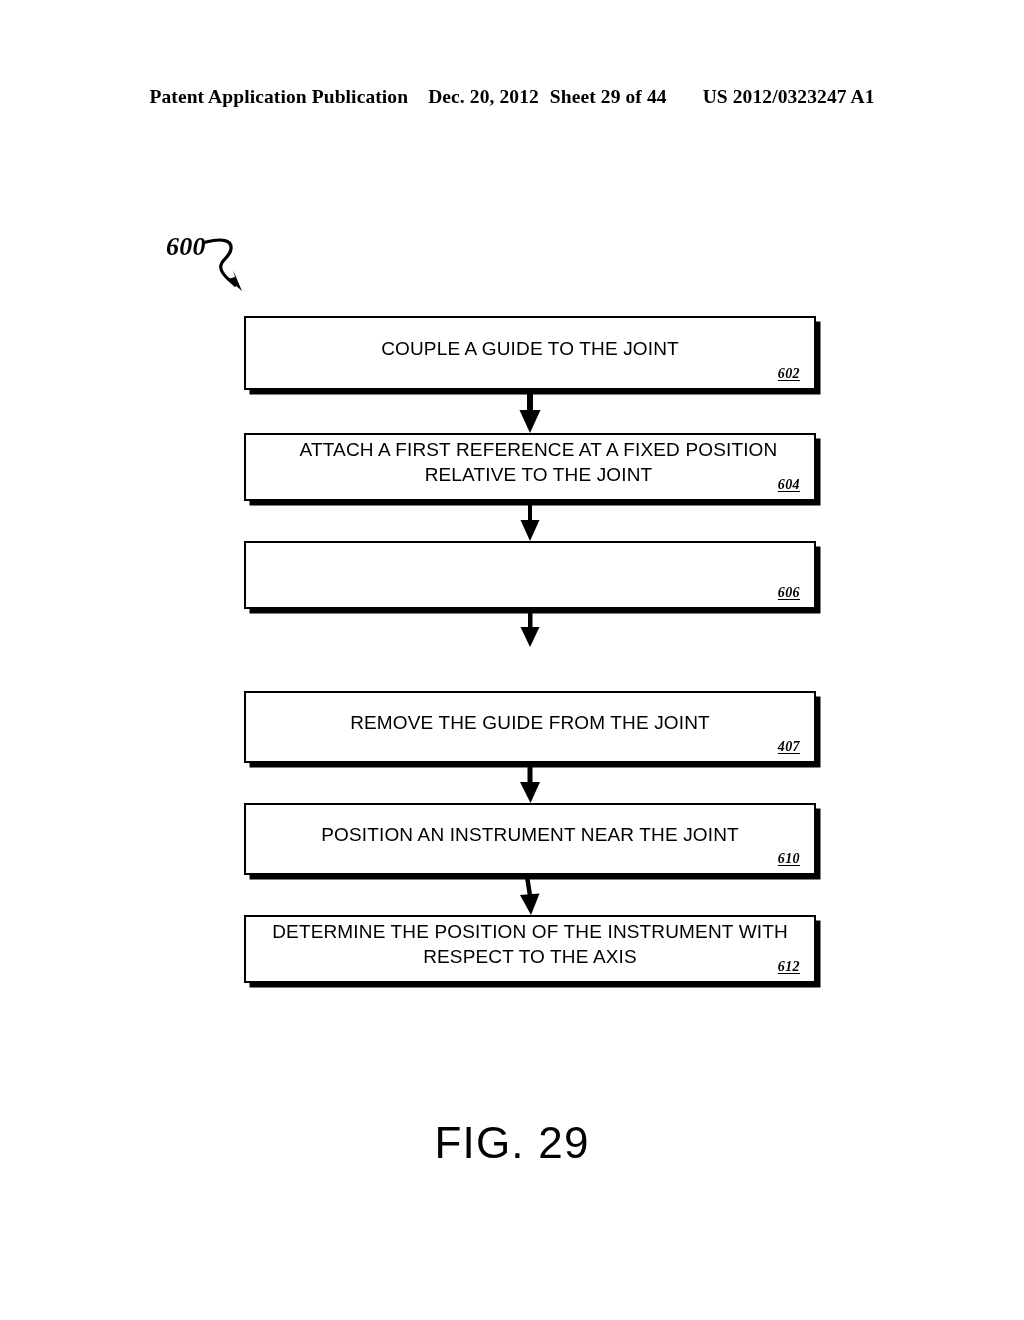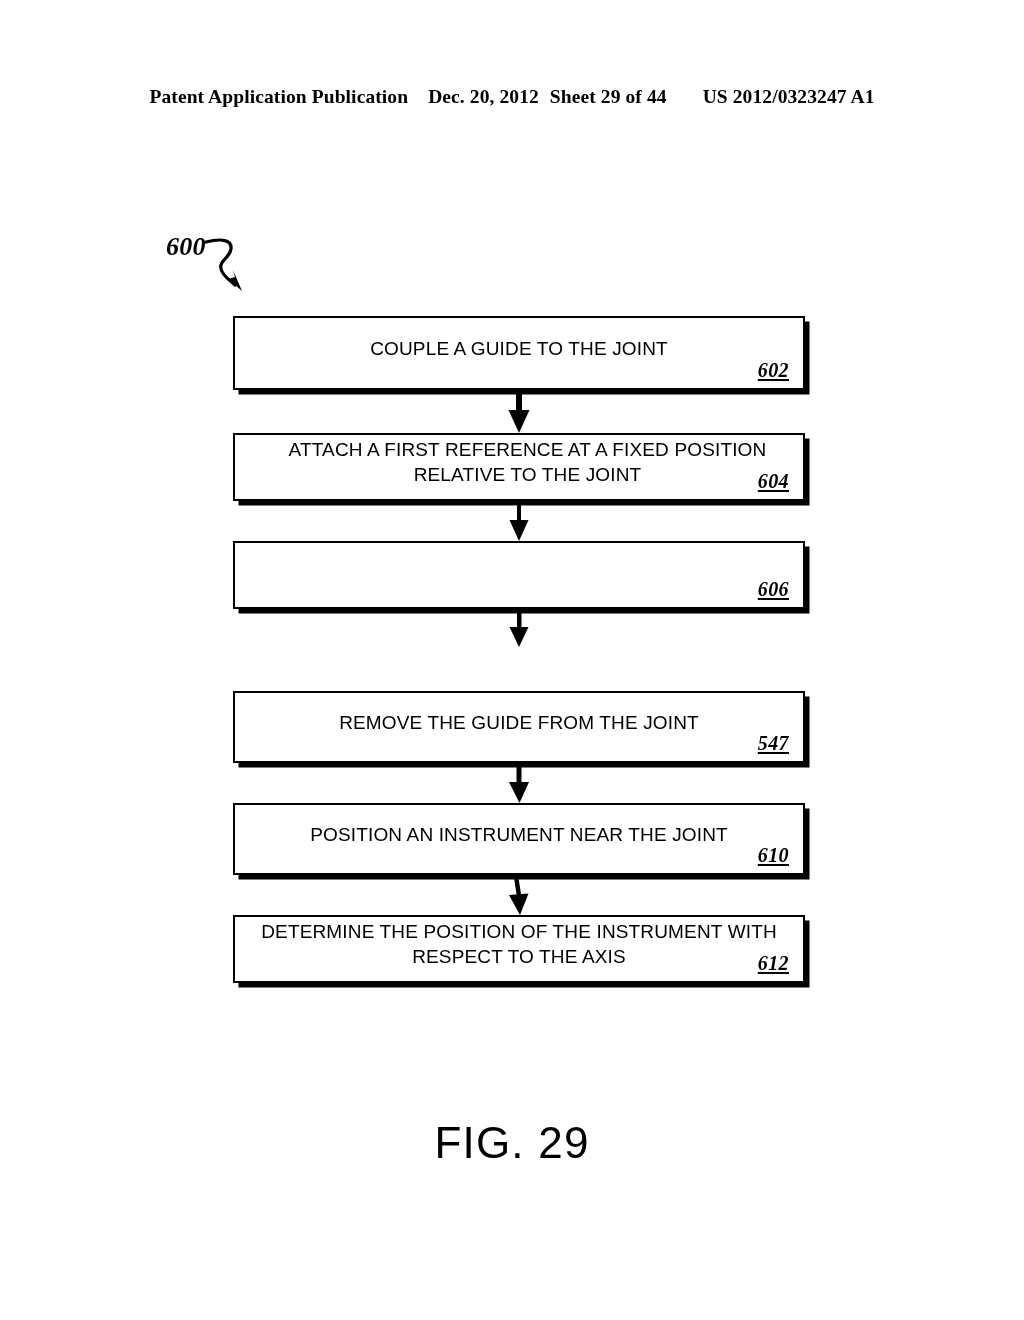--- a/index.html
+++ b/index.html
@@ -56,21 +56,21 @@
   }
   .fig-callout svg {
     position: absolute;
     left: 38px;
     top: 4px;
   }
 
   
   .flow {
     position: absolute;
-    left: 233px;
+    left: 244px;
     top: 316px;
     width: 572px;
   }
   .flow-box {
     position: relative;
     box-sizing: border-box;
     width: 572px;
     border: 2.5px solid #000;
     background: #ffffff;
     box-shadow: 5px 5px 0 -0.5px #000;
@@ -87,21 +87,21 @@
     padding: 0 14px;
     white-space: pre-line;
   }
   .flow-box .box-ref {
     position: absolute;
     right: 14px;
     bottom: 6px;
     font-family: "Liberation Serif", serif;
     font-style: italic;
     font-weight: bold;
-    font-size: 20px;
+    font-size: 14px;
     text-decoration: underline;
     text-underline-offset: 2px;
     letter-spacing: 0.4px;
   }
 
   
   .b1 { height: 74px; }
   .b2 { height: 68px; padding-left: 17px; }
   .b3 { height: 68px; }
   .b4 { height: 72px; margin-top: 44px; }
@@ -191,21 +191,21 @@
 
   <div class="connector c3">
     <svg width="26" height="38" viewBox="0 0 26 38">
       <rect x="11" y="0" width="4.5" height="22" fill="#000"></rect>
       <path d="M13 38 L 3.5 18 L 22.5 18 Z" fill="#000"></path>
     </svg>
   </div>
 
   <div class="flow-box b4">
     <div class="box-text">REMOVE THE GUIDE FROM THE JOINT</div>
-    <div class="box-ref">547</div>
+    <div class="box-ref">407</div>
   </div>
 
   <div class="connector c4">
     <svg width="26" height="40" viewBox="0 0 26 40">
       <rect x="10.5" y="0" width="5" height="22" fill="#000"></rect>
       <path d="M13.5 40 L 3 19 L 23 19 Z" fill="#000"></path>
     </svg>
   </div>
 
   <div class="flow-box b5">

